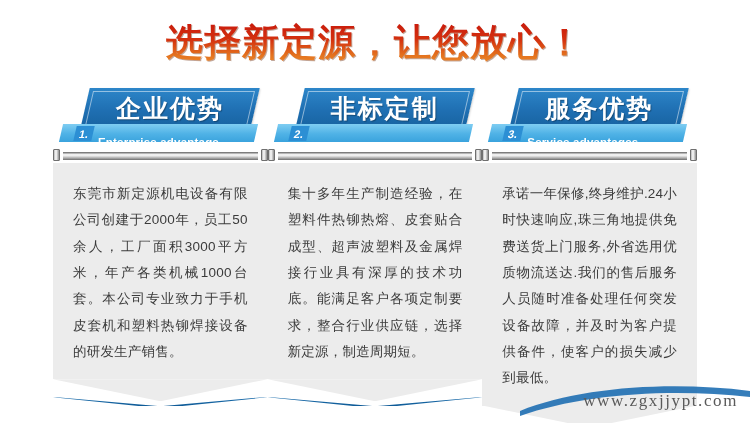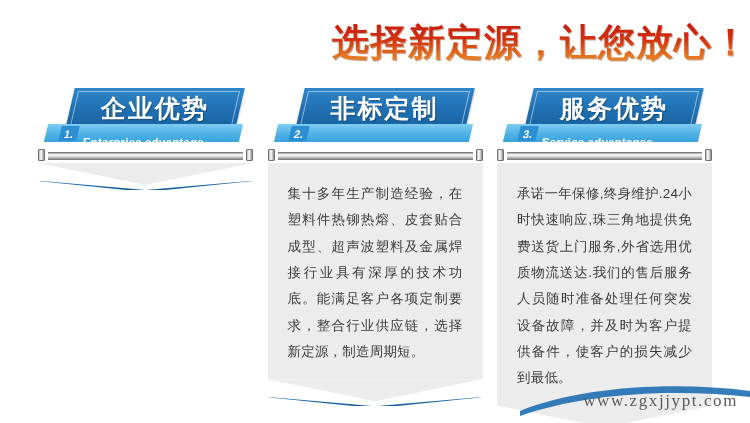--- a/index.html
+++ b/index.html
@@ -14,21 +14,21 @@
     overflow: hidden;
     font-family: "Liberation Sans", "DejaVu Sans", sans-serif;
   }
 
   
   .page-title {
     position: absolute;
     top: 22px;
     left: 0;
     width: 750px;
-    text-align: right;
+    text-align: center;
     font-size: 37px;
     font-weight: bold;
     letter-spacing: 1px;
     line-height: 1.15;
     background: linear-gradient(180deg, #c9190c 0%, #d4320f 42%, #e4731f 78%, #ef8a2a 100%);
     -webkit-background-clip: text;
     background-clip: text;
     color: transparent;
     -webkit-text-fill-color: transparent;
     text-shadow: 0 0 0 rgba(0,0,0,0);
@@ -37,21 +37,21 @@
 
   
   .columns {
     position: absolute;
     top: 88px;
     left: 0;
     width: 750px;
     height: 320px;
     display: flex;
     justify-content: space-between;
-    padding: 0 38px;
+    padding: 0 53px;
     box-sizing: border-box;
   }
   .panel {
     width: 215px;
     position: relative;
   }
 
   
   .banner-wrap {
     position: relative;
@@ -234,20 +234,23 @@
       <div class="banner-sub-inner">
         <span class="banner-num">1.</span>
         <span class="banner-eng">Enterprise advantage</span>
       </div>
     </div>
     <div class="rod">
       <div class="rod-bar"></div>
       <div class="rod-cap left"></div>
       <div class="rod-cap right"></div>
     </div>
+    <div class="content-box">
+      <div class="content-text">东莞市新定源机电设备有限公司创建于2000年，员工50余人，工厂面积3000平方米，年产各类机械1000台套。本公司专业致力于手机皮套机和塑料热铆焊接设备的研发生产销售。</div>
+    </div>
     <div class="tail">
       <div class="tail-fill"></div>
       <div class="tail-v"></div>
     </div>
   </div>
 
   <div class="panel">
     <div class="banner-wrap">
       <div class="banner-main"></div>
       <div class="banner-text">非标定制</div>

